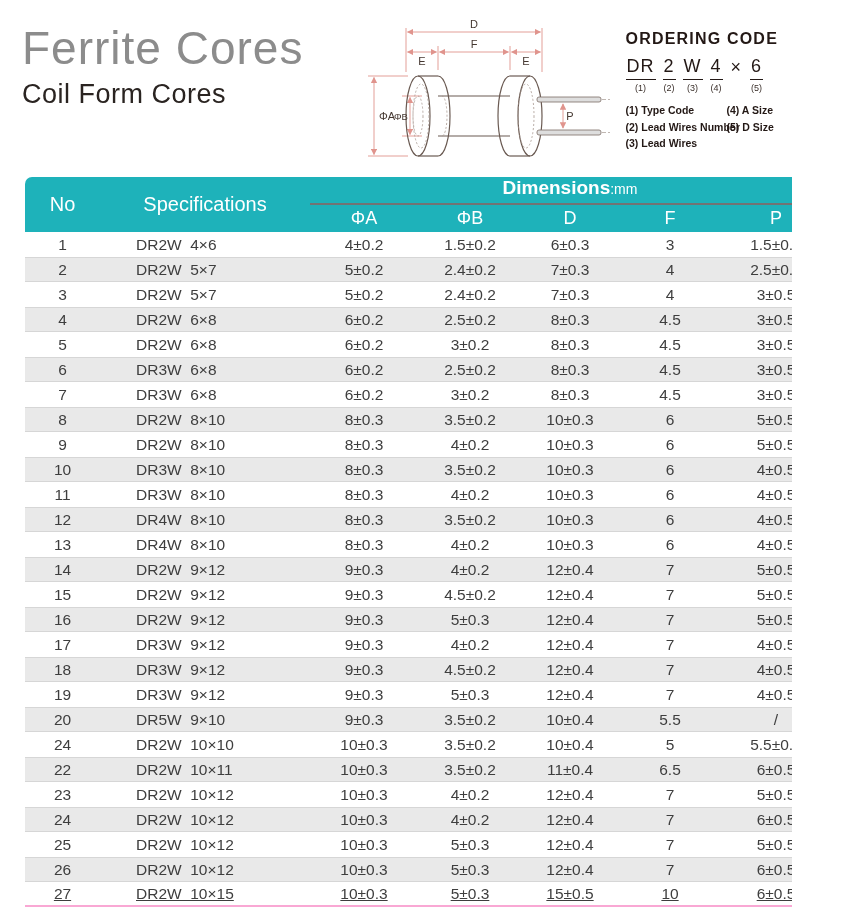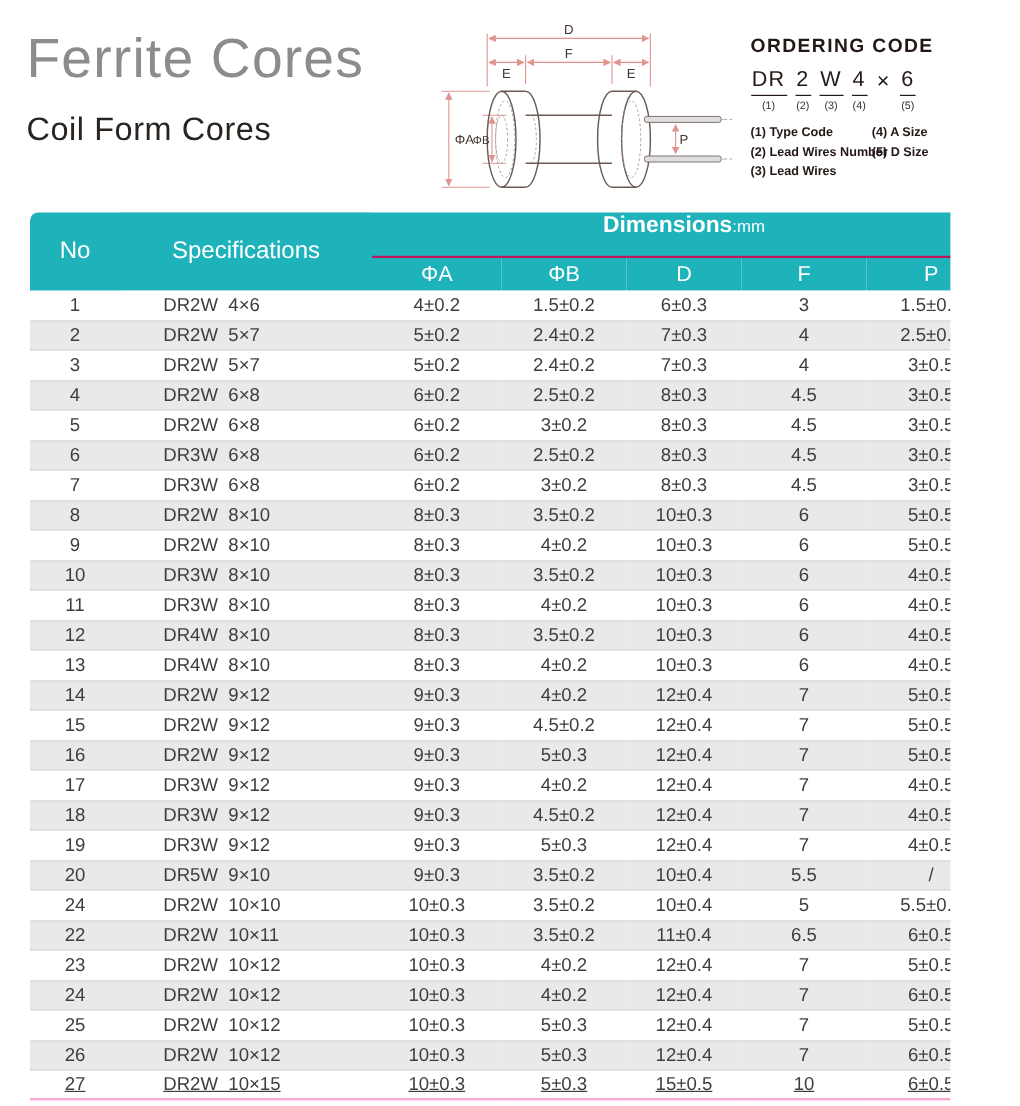--- a/index.html
+++ b/index.html
@@ -4,21 +4,21 @@
 <style>
   * { margin:0; padding:0; box-sizing:border-box; }
   html,body { background:#ffffff; }
   body { font-family:"Liberation Sans", sans-serif; color:#231815; }
   .page { position:relative; width:792px; height:922px; background:#fff; overflow:hidden; }
 
   
   .top { display:flex; padding:16px 8px 0 22px; height:174px; }
   .titles { width:428px; padding-top:8px; }
   .title-main { font-size:46px; font-weight:400; color:#8c8c8c; letter-spacing:1px; line-height:1.05; }
-  .title-sub { font-size:27px; font-weight:400; color:#2a2421; margin-top:21px; letter-spacing:0.5px; }
+  .title-sub { font-size:27px; font-weight:400; color:#2a2421; margin-top:7px; letter-spacing:0.5px; }
   .title-type { font-size:40px; color:#231815; margin-top:1px; line-height:1.05; }
   .title-type .tb { font-weight:700; letter-spacing:-1px; }
   .title-type .tr { font-weight:400; letter-spacing:0px; }
 
   
   .diagram { width:252px; padding-top:2px; }
   .diagram svg { display:block; }
 
   
   .ordering { flex:1; padding:14px 6px 0 16px; }
@@ -32,21 +32,21 @@
   .oc-legend .item { font-size:10.5px; font-weight:700; color:#231815; line-height:1.6; white-space:nowrap; }
 
   
   table.spec { border-collapse:separate; border-spacing:0; table-layout:fixed; width:805px; margin:3px 0 0 25px; }
   col.c1{width:75px} col.c2{width:210px} col.c3{width:108px} col.c4{width:104px}
   col.c5{width:96px} col.c6{width:104px} col.c7{width:108px}
 
   thead th { background:#1eb2ba; color:#ffffff; font-weight:400; }
   th.th-no { border-top-left-radius:7px; font-size:20px; }
   th.th-spec { font-size:20px; }
-  th.th-dim { border-top-right-radius:7px; border-bottom:2px solid #be185d; height:28px; vertical-align:bottom; padding-bottom:14px; }
+  th.th-dim { border-top-right-radius:7px; border-bottom:2px solid #737373; height:28px; vertical-align:bottom; padding-bottom:4px; }
   th.th-dim .dim-b { font-size:19px; font-weight:700; }
   th.th-dim .dim-u { font-size:14px; font-weight:400; }
   th.th-sub { height:27px; font-size:18px; }
   th.th-sub.last { }
 
   tbody td { height:25px; font-size:15.5px; color:#3e3e3e; text-align:center; vertical-align:middle; }
   tbody td.c-spec { text-align:left; padding-left:36px; white-space:pre; }
   tbody tr.alt td { background:#e9e9e9; border-top:1px solid #d6d6d6; border-bottom:1px solid #d6d6d6; }
   tbody tr:last-child td { border-bottom:2px solid #f9a8d4;text-decoration:underline; }
 </style>

